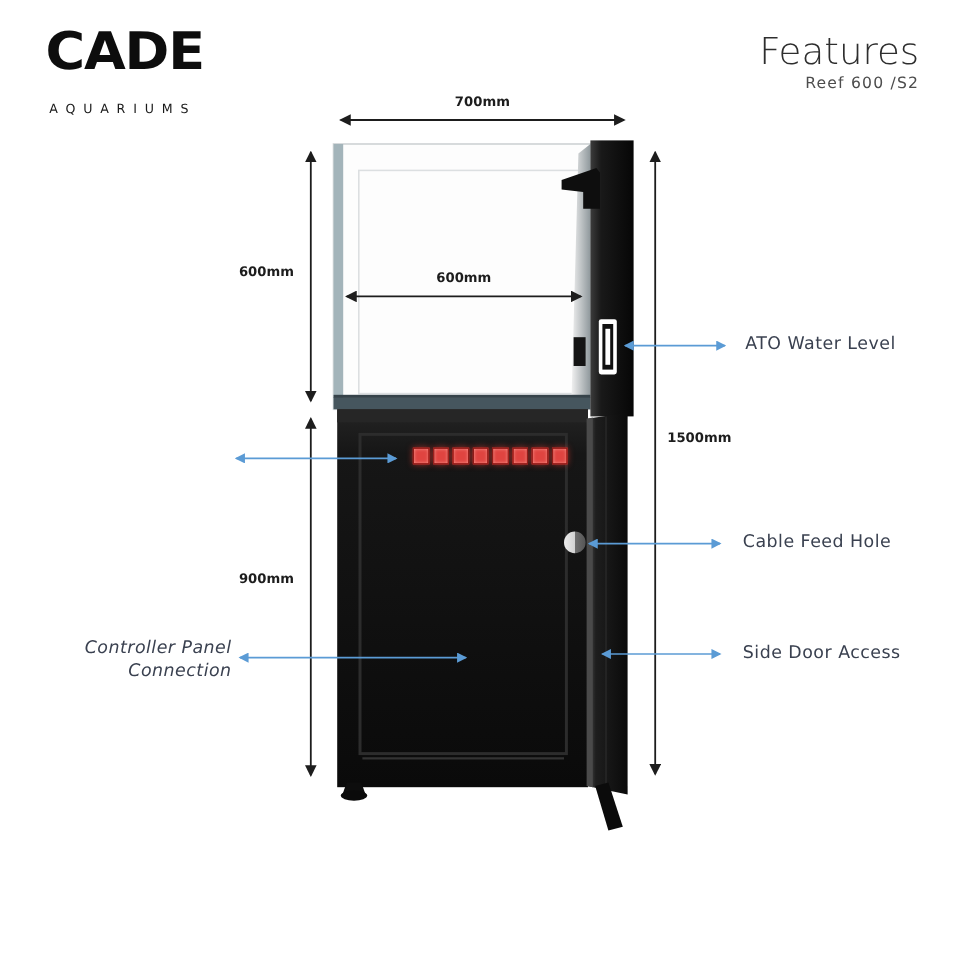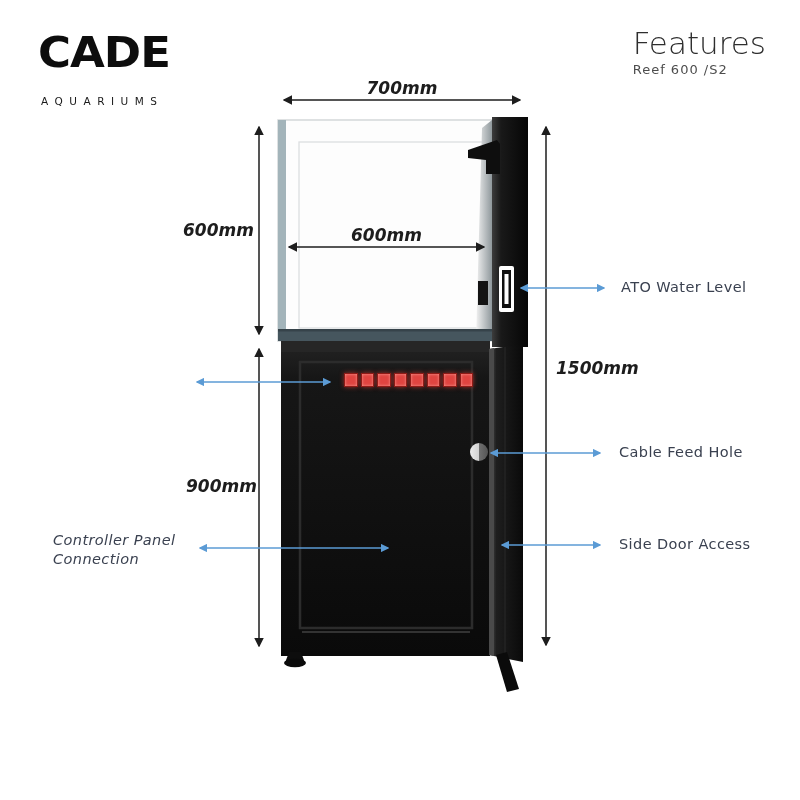--- a/index.html
+++ b/index.html
@@ -18,28 +18,28 @@
   .abs{position:absolute;}
 
   
   .logo-text{font-size:45px;font-weight:900;letter-spacing:-1px;color:#0d0d0d;line-height:1;transform:scaleY(.96);}
   .logo-sub{font-size:10.5px;font-weight:400;letter-spacing:.62em;color:#1a1a1a;margin-top:20px;margin-left:3px;}
 
   
   .features-title{font-size:31px;font-weight:300;color:#2e2e2e;line-height:1.1;}
   .features-sub{font-size:13px;color:#4d4d4d;letter-spacing:1px;margin-top:2px;}
 
-  .dim-label{font-size:17px;font-weight:bold;color:var(--dimension-dark);white-space:nowrap;font-style:italic;}
+  .dim-label{font-size:11px;font-weight:bold;color:var(--dimension-dark);white-space:nowrap;}
   .callout-label{font-size:14.5px;color:var(--label-dark);letter-spacing:.4px;white-space:nowrap;line-height:19px;}
   .callout-note{font-size:8.5px;color:var(--note-gray);letter-spacing:.2px;margin-top:5px;white-space:nowrap;}
 
   .switch-row{display:flex;gap:3px;}
   .switch{width:13.5px;height:13.5px;background:var(--switch-red);border:1.5px solid var(--switch-red-border);
           box-shadow:0 0 5px rgba(235,60,50,.65), inset 0 0 3px rgba(255,180,170,.8);}
-  .ta-r{text-align:left;}
+  .ta-r{text-align:right;}
   .ta-c{text-align:center;}
 </style>
 </head>
 <body>
 
 <div class="stage">
 
   <svg width="800" height="800" viewBox="0 0 800 800">
     <defs>
       <linearGradient id="gCol" x1="0" y1="0" x2="1" y2="0">
@@ -138,21 +138,21 @@
       <div class="switch"></div>
       <div class="switch"></div>
       <div class="switch"></div>
       <div class="switch"></div>
       <div class="switch"></div>
       <div class="switch"></div>
       <div class="switch"></div>
       <div class="switch"></div>
     </div>
 
-  <div class="abs" style="left:38px;top:30px;">
+  <div class="abs" style="left:38px;top:20px;">
     <div class="logo-text">CADE</div>
     <div class="logo-sub">AQUARIUMS</div>
   </div>
 
   <div class="abs ta-r" style="right:34px;top:26px;">
     <div class="features-title">Features</div>
     <div class="features-sub">Reef 600 /S2</div>
   </div>
 
   <div class="abs dim-label ta-c" style="left:281px;top:78px;width:242px;">700mm</div>

